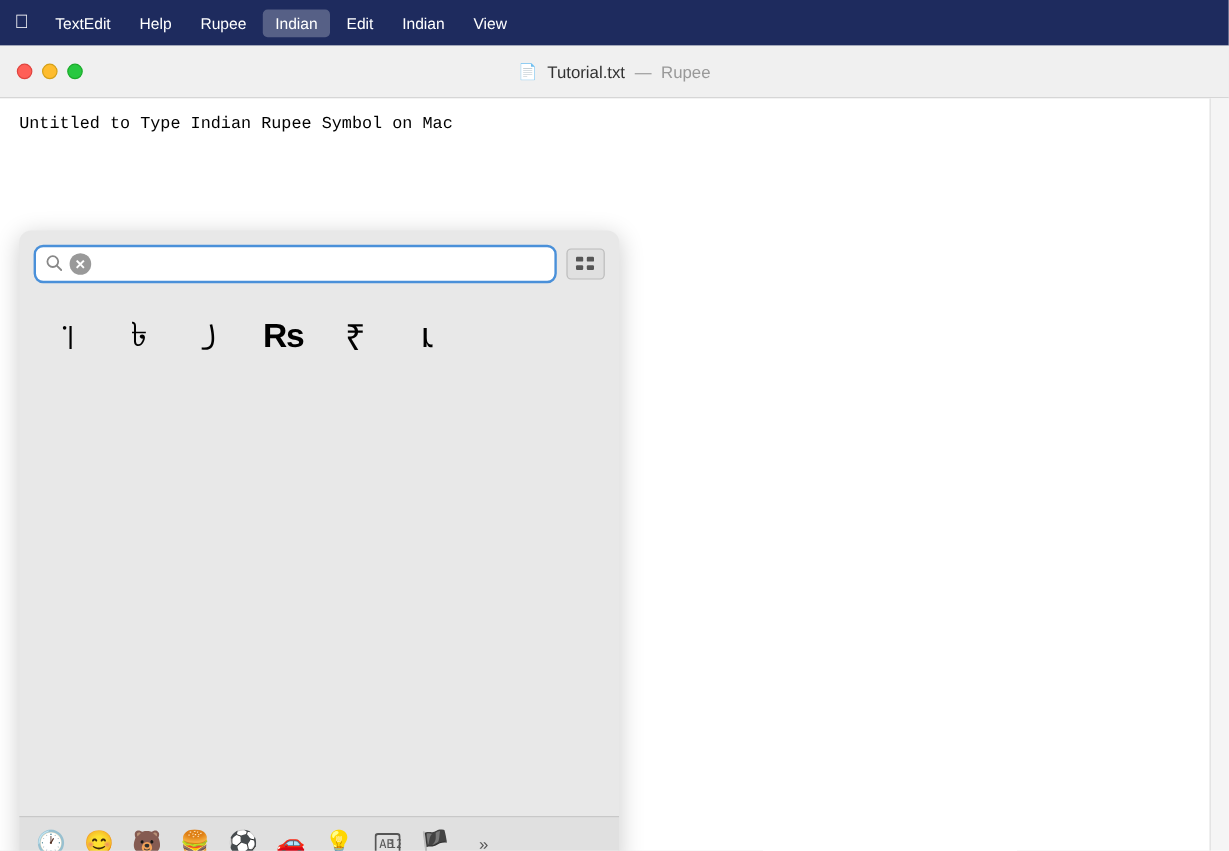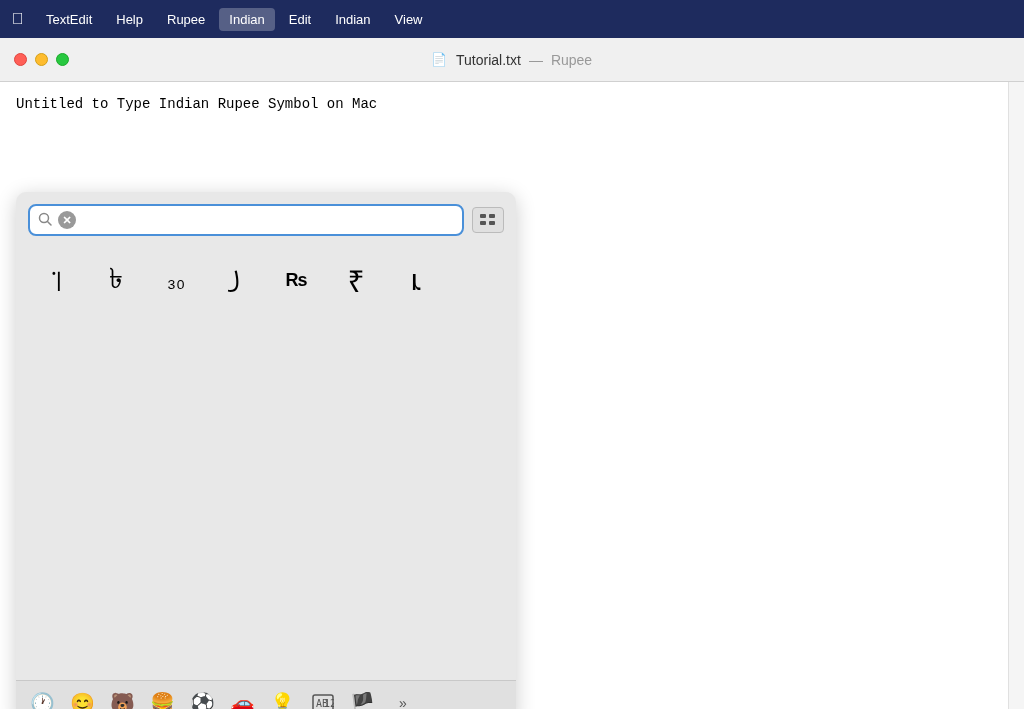--- a/index.html
+++ b/index.html
@@ -324,23 +324,22 @@
               <rect x="10" y="1" width="6" height="4" rx="1" fill="#555"></rect>
               <rect x="1" y="8" width="6" height="4" rx="1" fill="#555"></rect>
               <rect x="10" y="8" width="6" height="4" rx="1" fill="#555"></rect>
             </svg>
           </button>
         </div>
 
         <div id="symbols-grid">
           <div class="symbol-item" style="font-size: 28px; width: 56px; height: 56px; display: flex; align-items: center; justify-content: center; cursor: pointer; border-radius: 6px;">꜈</div>
           <div class="symbol-item" style="font-size: 28px; width: 56px; height: 56px; display: flex; align-items: center; justify-content: center; cursor: pointer; border-radius: 6px;">৳</div>
-          <div class="symbol-item" style="font-size: 22px; width: 56px; height: 56px; display: flex; align-items: center; justify-content: center; cursor: pointer; border-radius: 6px;">₃₀</div>
           <div class="symbol-item" style="font-size: 26px; width: 56px; height: 56px; display: flex; align-items: center; justify-content: center; cursor: pointer; border-radius: 6px;">꠸</div>
-          <div class="symbol-item" style="font-size: 18px; font-weight: bold; letter-spacing: -1px; width: 56px; height: 56px; display: flex; align-items: center; justify-content: center; cursor: pointer; border-radius: 6px;">Rs</div>
+          <div class="symbol-item" style="font-size: 28px; font-weight: bold; letter-spacing: -1px; width: 56px; height: 56px; display: flex; align-items: center; justify-content: center; cursor: pointer; border-radius: 6px;">Rs</div>
           <div class="symbol-item" style="font-size: 30px; width: 56px; height: 56px; display: flex; align-items: center; justify-content: center; cursor: pointer; border-radius: 6px;">₹</div>
           <div class="symbol-item" style="font-size: 30px; transform: scaleX(-1); display: flex; width: 56px; height: 56px; align-items: center; justify-content: center; cursor: pointer; border-radius: 6px;">ɹ</div>
         </div>
       </div>
 
       <div id="bottom-toolbar">
         <div class="toolbar-icon">🕐</div>
         <div class="toolbar-icon">😊</div>
         <div class="toolbar-icon">🐻</div>
         <div class="toolbar-icon">🍔</div>

